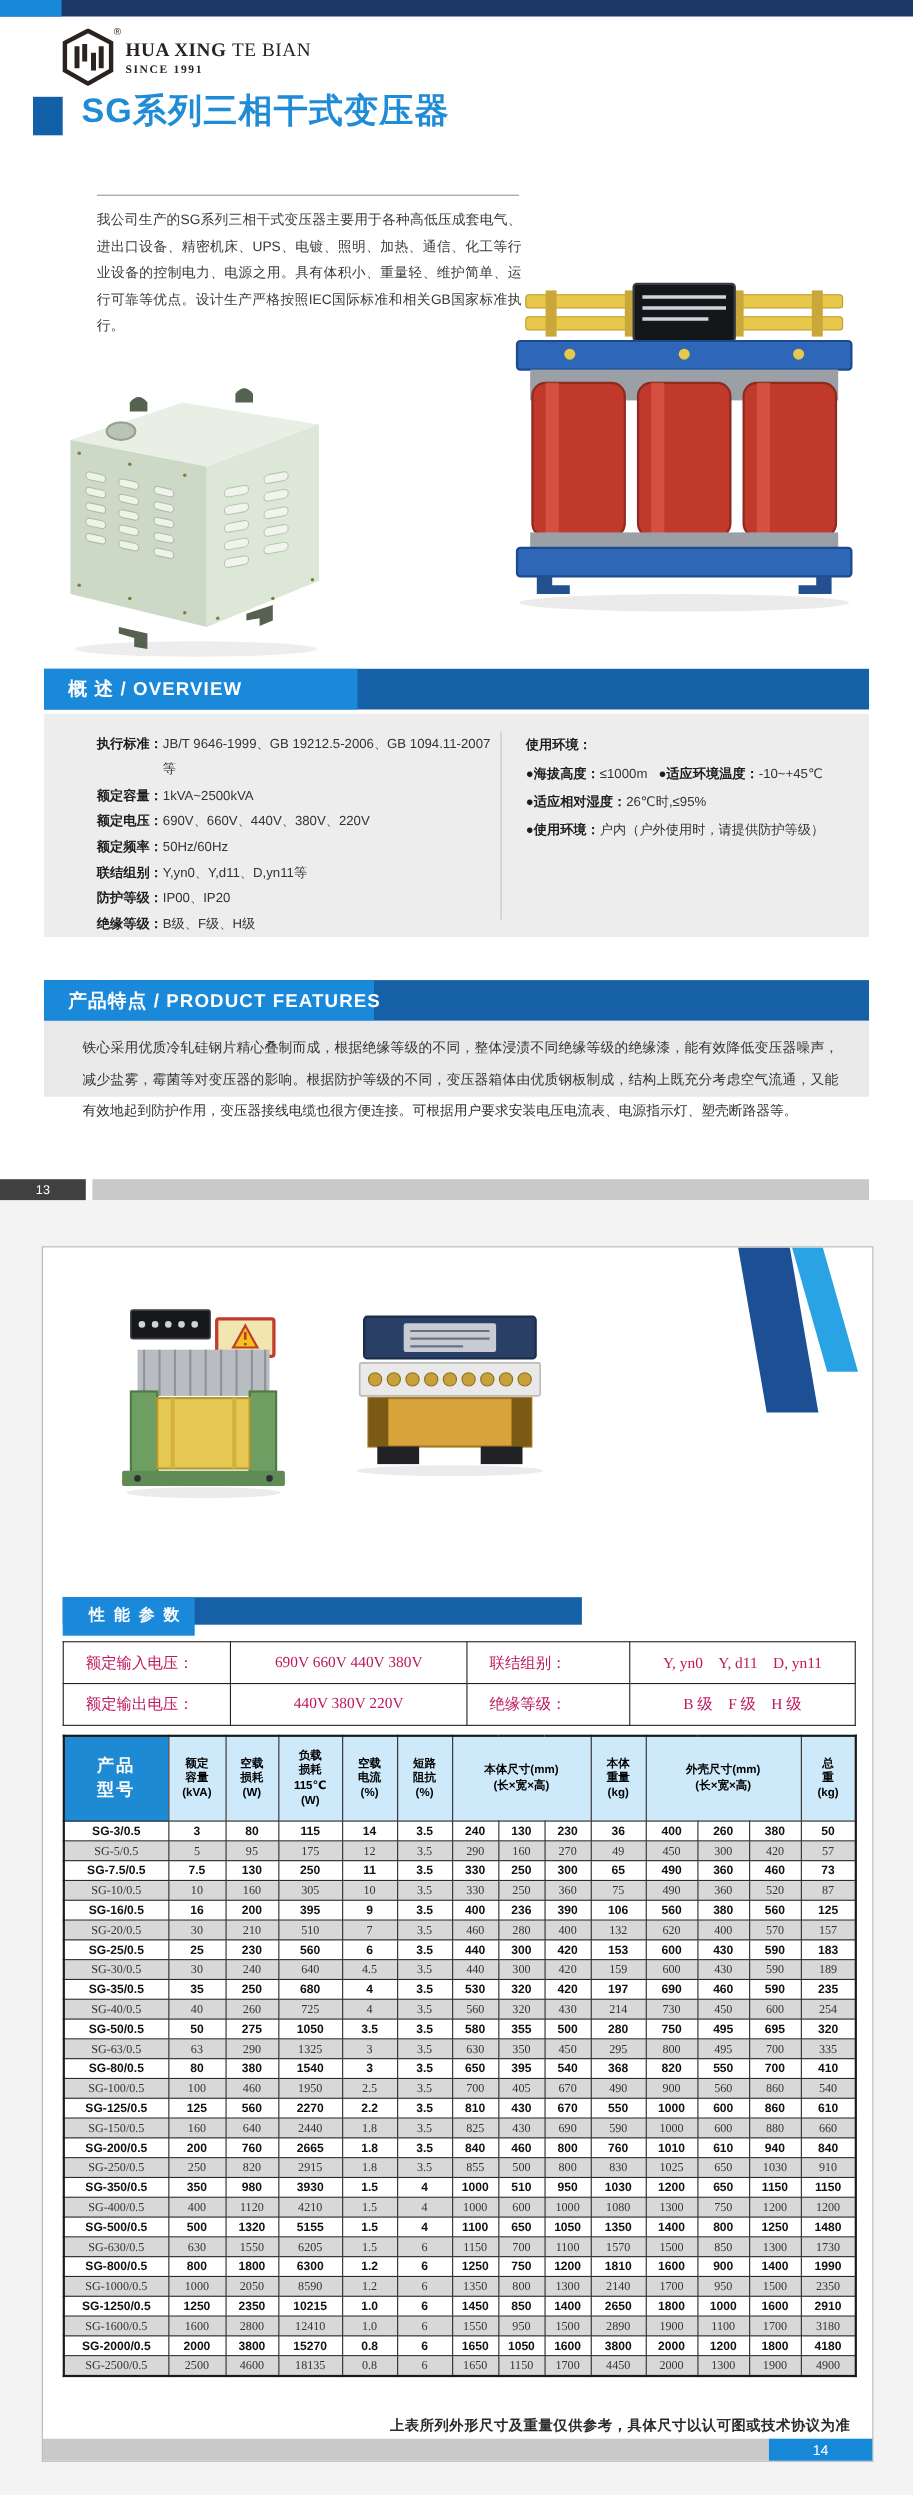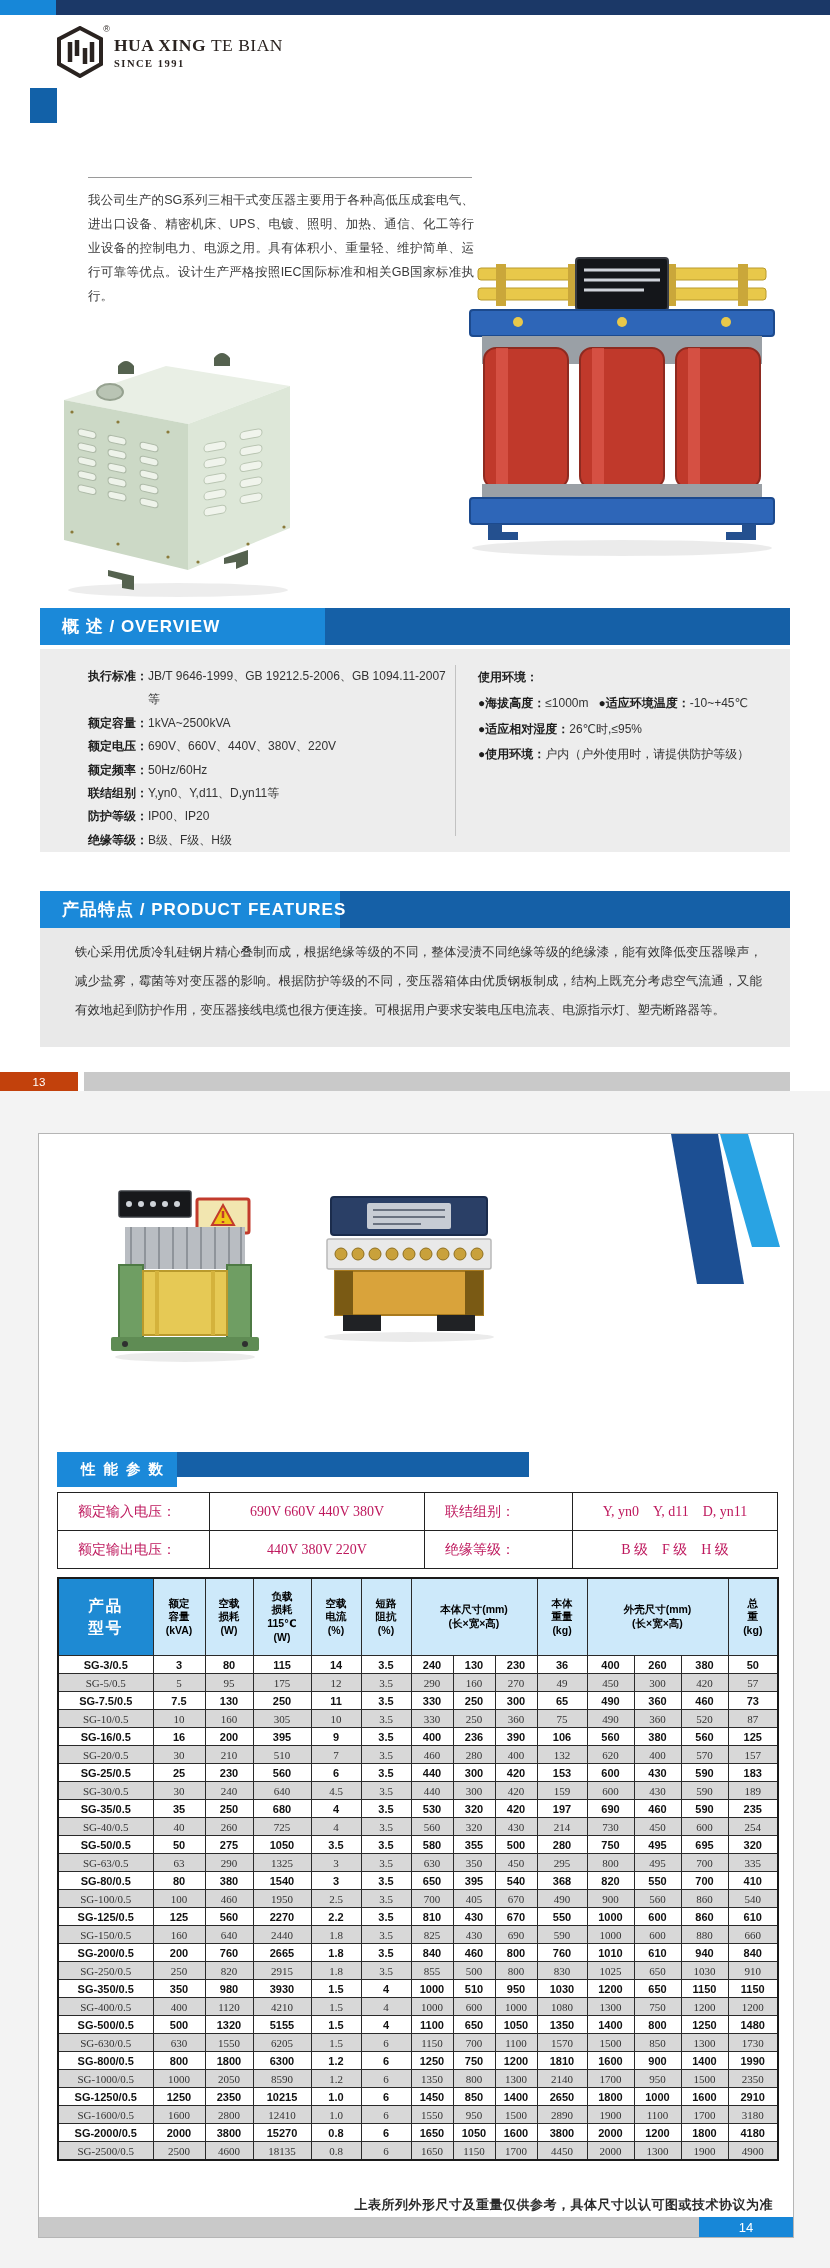--- a/index.html
+++ b/index.html
@@ -33,23 +33,23 @@
   .features-bar{top:891px;}
   .overview-box{position:absolute;left:40px;top:649px;width:750px;height:203px;background:#ededed;}
   .ov-left{position:absolute;left:48px;top:16px;width:358px;}
   .spec-line{display:flex;font-size:12px;line-height:1.95;color:#333;}
   .spec-line .lbl{font-weight:bold;color:#1d1d1d;flex:none;}
   .ov-divider{position:absolute;left:415px;top:16px;bottom:16px;width:1px;background:#c2c2c2;}
   .ov-right{position:absolute;left:438px;top:16px;width:300px;font-size:12px;line-height:2.15;color:#333;}
   .env-title{font-weight:bold;color:#1d1d1d;}
   .env-line .lbl{font-weight:bold;color:#1d1d1d;}
   .env-line .seg2{margin-left:10px;}
-  .features-box{position:absolute;left:40px;top:928px;width:750px;height:119px;background:#e9e9e9;}
+  .features-box{position:absolute;left:40px;top:928px;width:750px;height:69px;background:#e9e9e9;}
   .features-text{position:absolute;left:35px;right:28px;top:10px;font-size:12.5px;line-height:2.3;color:#333;text-align:justify;}
-  .pn13-box{position:absolute;left:0;top:1072px;width:78px;height:19px;background:#c2410c;color:#fff;
+  .pn13-box{position:absolute;left:0;top:1072px;width:78px;height:19px;background:#404040;color:#fff;
       font-size:11.5px;display:flex;align-items:center;justify-content:center;}
   .p1-gray{position:absolute;left:84px;top:1072px;width:706px;height:19px;background:#c9c9c9;}
   
   .page2{position:absolute;left:38px;top:1133px;width:756px;height:1105px;background:#fff;border:1px solid #b5b5b5;box-sizing:border-box;}
   .corner-stripes{position:absolute;right:0;top:0;}
   .img3{position:absolute;left:62px;top:47px;}
   .img4{position:absolute;left:270px;top:57px;}
   .perf-bar{position:absolute;left:18px;top:318px;width:472px;height:25px;background:#1560a7;}
   .perf-bar .light{position:absolute;left:0;top:0;width:120px;height:35px;background:#1b89d9;color:#fff;
       font-size:14.5px;font-weight:bold;line-height:35px;padding-left:24px;box-sizing:border-box;letter-spacing:2px;white-space:nowrap;}
@@ -86,20 +86,21 @@
       </svg>
       <span class="logo-reg">®</span>
     </div>
     <div class="logo-text">
       <div class="logo-name"><span>HUA XING </span><span class="lt">TE BIAN</span></div>
       <div class="logo-since">SINCE 1991</div>
     </div>
   </div>
 
   <div class="title-square"></div>
+  <div class="page-title">SG系列三相干式变压器</div>
   <div class="intro-divider"></div>
   <div class="intro">我公司生产的SG系列三相干式变压器主要用于各种高低压成套电气、进出口设备、精密机床、UPS、电镀、照明、加热、通信、化工等行业设备的控制电力、电源之用。具有体积小、重量轻、维护简单、运行可靠等优点。设计生产严格按照IEC国际标准和相关GB国家标准执行。</div>
 
   <svg class="img1" width="258" height="246" viewBox="0 0 258 246">
     <ellipse cx="130" cy="238" rx="110" ry="7" fill="#000" opacity="0.07"></ellipse>
     <path d="M70 14 q8 -10 16 0 l0 8 l-16 0 Z" fill="#55624f"></path>
     <path d="M166 6 q8 -10 16 0 l0 8 l-16 0 Z" fill="#55624f"></path>
     <polygon points="16,48 118,14 242,34 140,72" fill="#e9efe5"></polygon>
     <polygon points="16,48 140,72 140,218 16,188" fill="#ccd9c6"></polygon>
     <polygon points="140,72 242,34 242,176 140,218" fill="#dde7d8"></polygon>

